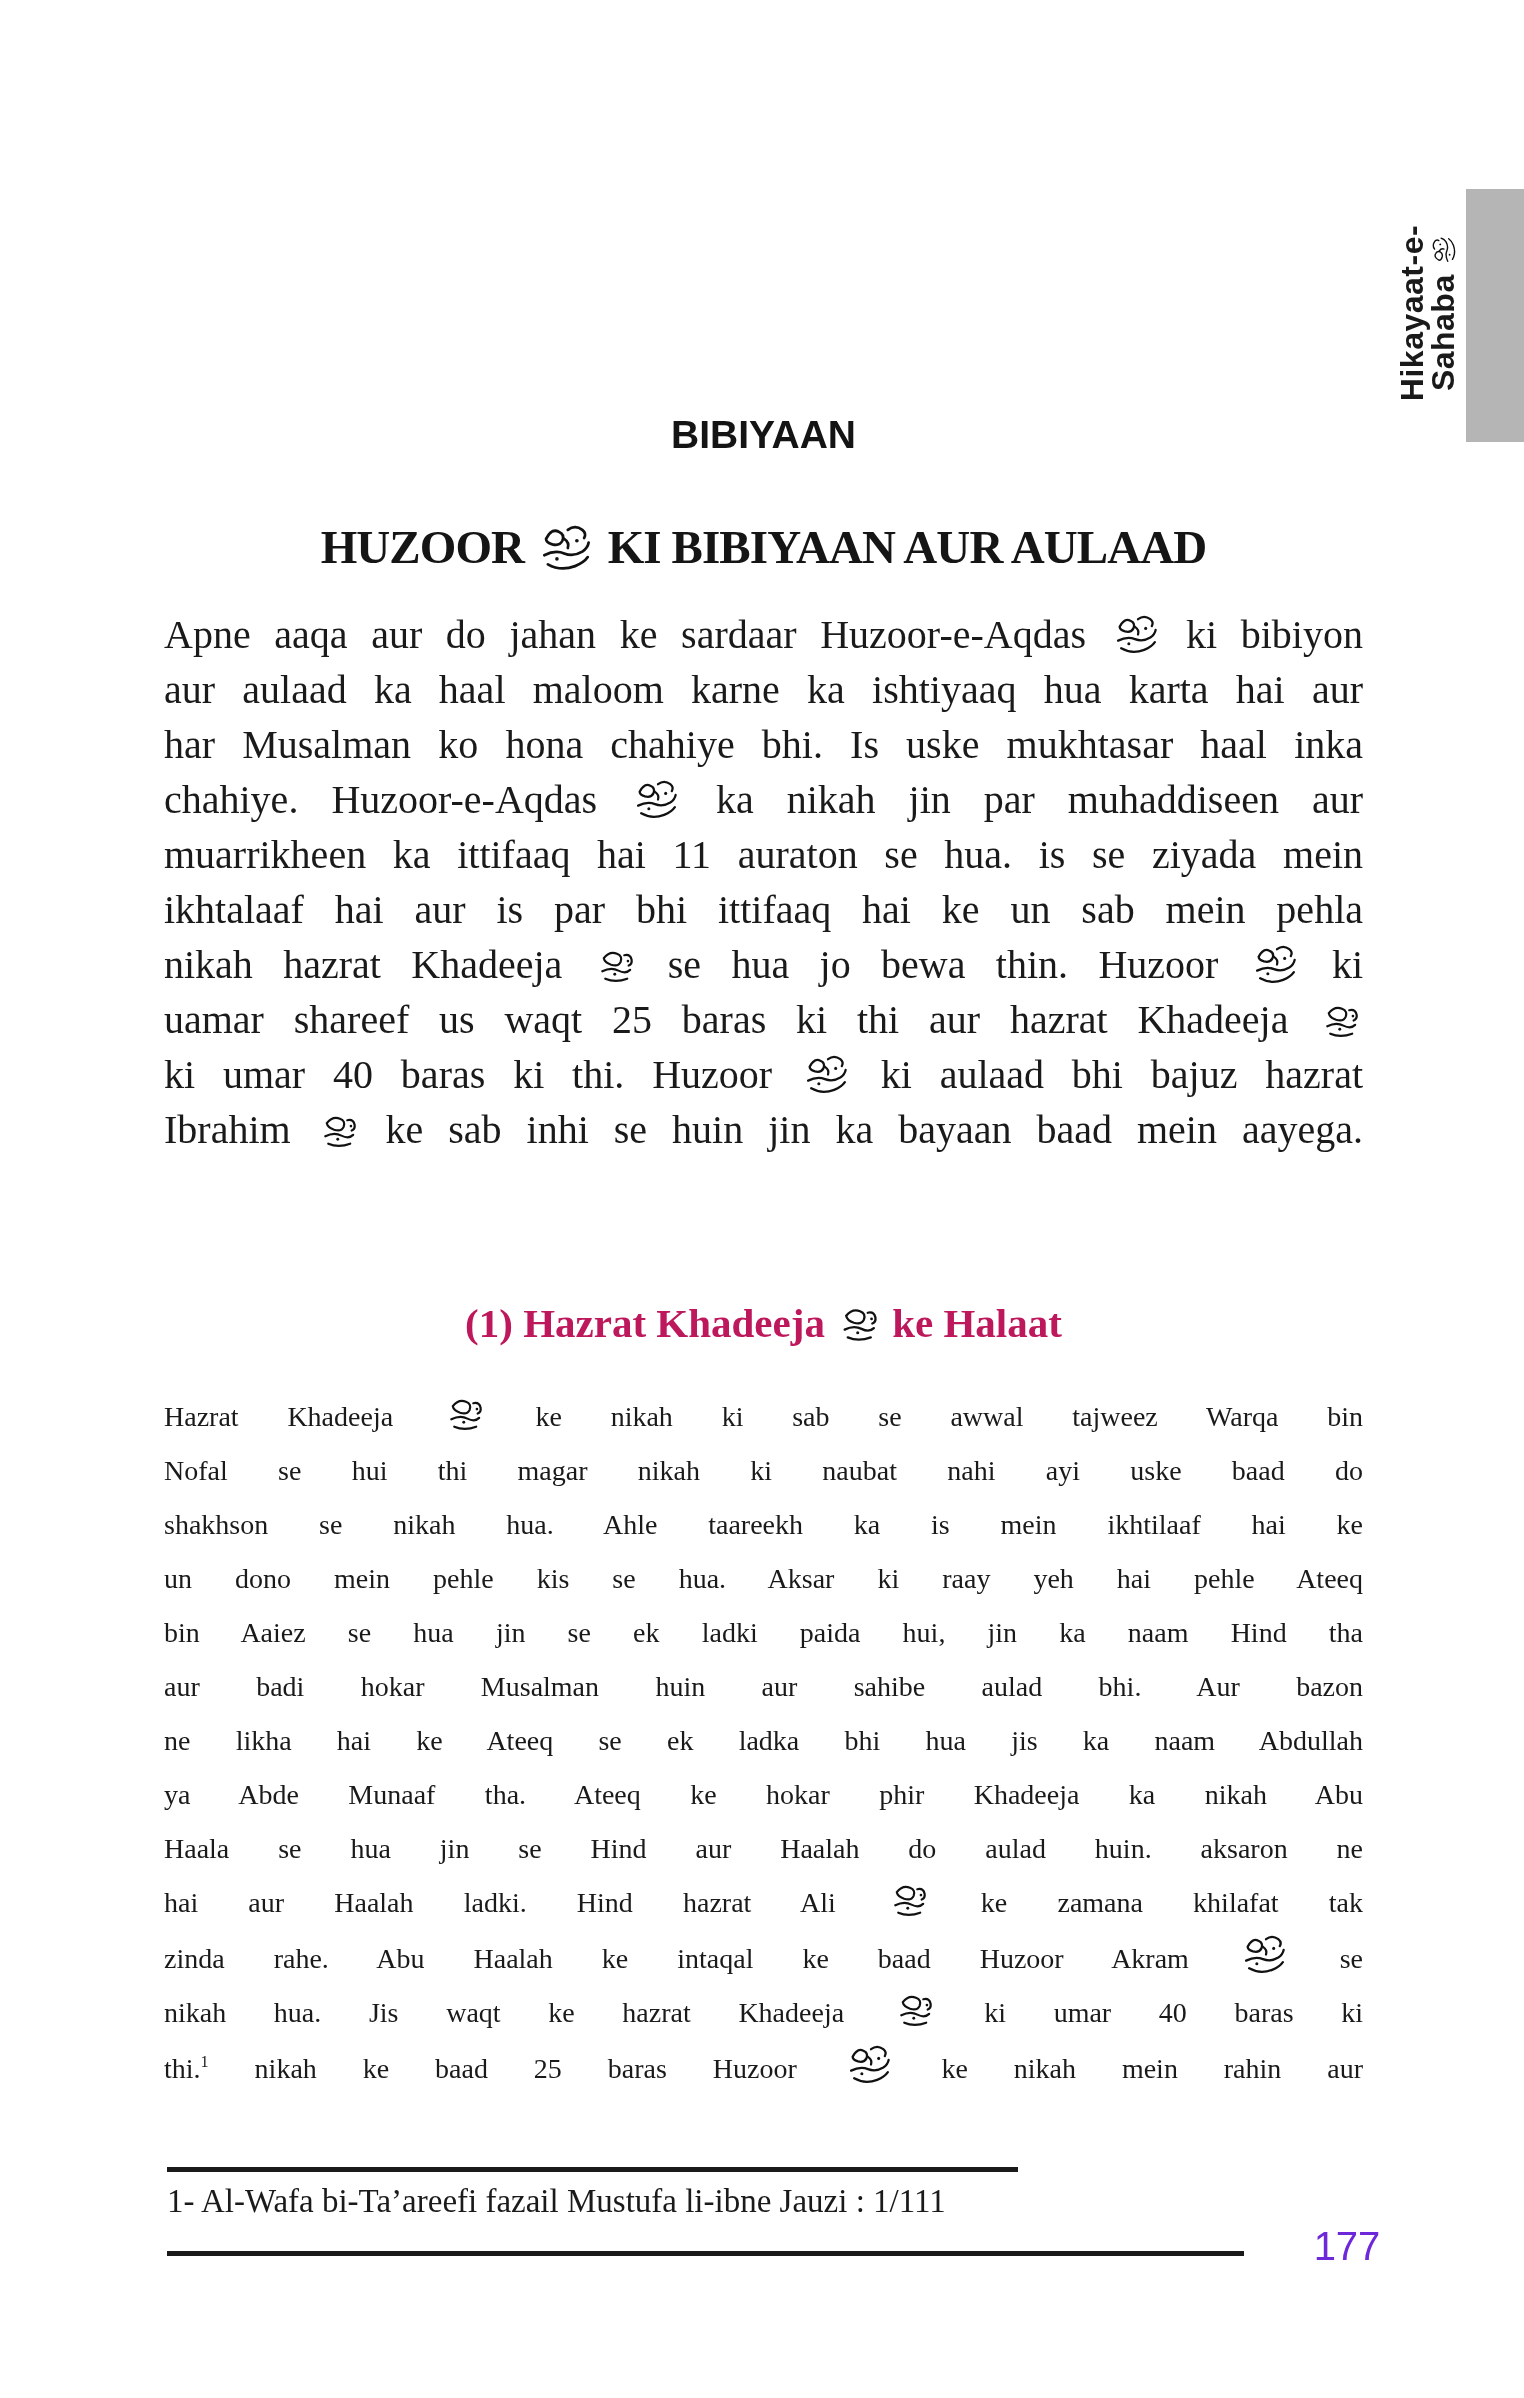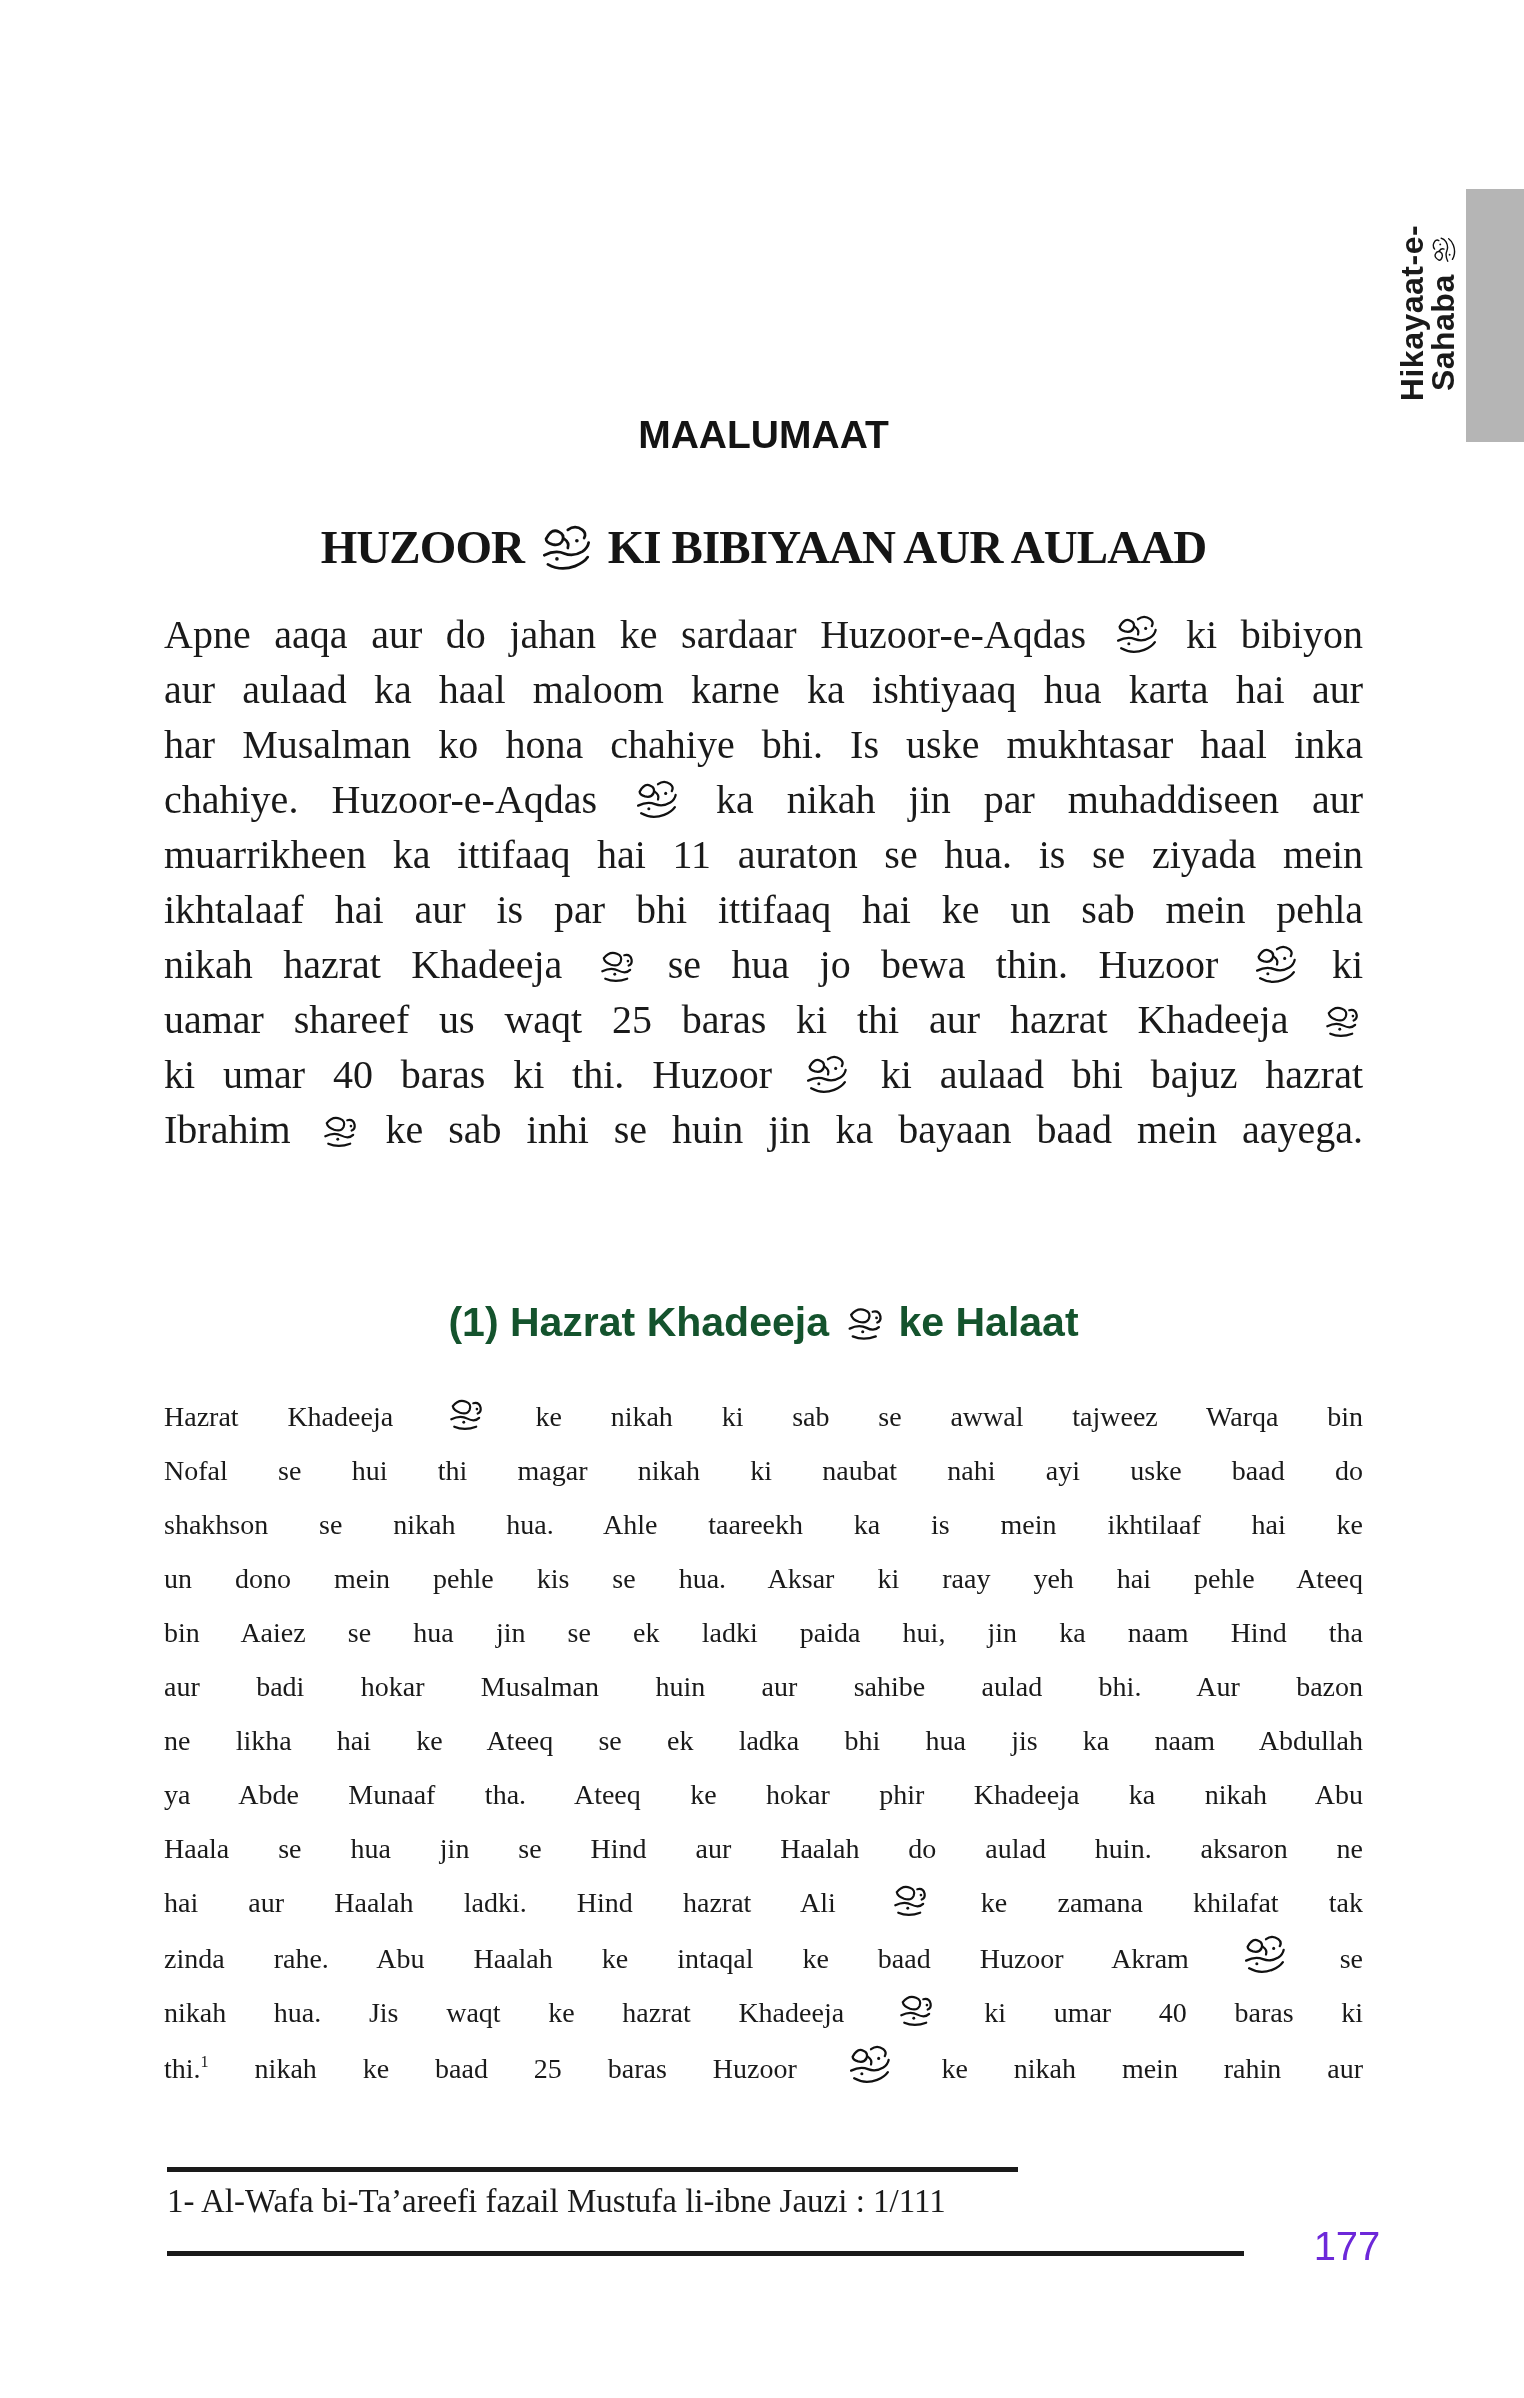--- a/index.html
+++ b/index.html
@@ -14,22 +14,22 @@
     font-family:"Liberation Sans", sans-serif; font-weight:700; font-size:39px;
     letter-spacing:0px; color:#141414;
   }
   .main-title{
     position:absolute; left:164px; top:519px; width:1199px; text-align:center;
     font-family:"Liberation Serif", serif; font-weight:700; font-size:47px;
     letter-spacing:-0.9px; color:#151515; white-space:nowrap;
   }
   .section-heading{
     position:absolute; left:164px; top:1299px; width:1199px; text-align:center;
-    font-family:Liberation Sans, sans-serif; font-weight:700; font-size:41px;
-    color:#14532d;
+    font-family:Liberation Serif, serif; font-weight:700; font-size:41px;
+    color:#be185d;
   }
   
   .para{position:absolute; left:164px; width:1199px;}
   #para1{top:607px; font-size:40px; line-height:55px;}
   #para2{top:1390px; font-size:28px; line-height:54px;}
   .text-line{
     text-align:justify; text-align-last:justify; -moz-text-align-last:justify;
     white-space:normal; height:auto;
   }
   
@@ -68,21 +68,21 @@
     <path d="M10 22 Q16 10 24 14 Q31 17 28 24 Q25 30 17 28 Q10 26 10 22 Z"></path>
     <path d="M34 12 Q42 6 50 12 Q55 16 52 21"></path>
     <path d="M30 22 Q36 26 34 32"></path>
     <path d="M8 40 Q20 34 30 38 Q40 42 50 36 Q56 32 57 26"></path>
     <path d="M12 50 Q26 58 42 52 Q52 48 56 42"></path>
     <circle cx="44" cy="24" r="2" fill="#111111" stroke="none"></circle>
     <circle cx="22" cy="44" r="2" fill="#111111" stroke="none"></circle>
   </svg></div>
   </div>
 
-  <div class="kicker">MAALUMAAT</div>
+  <div class="kicker">BIBIYAAN</div>
   <div class="main-title">HUZOOR <svg viewBox="0 0 64 64" xmlns="http://www.w3.org/2000/svg" fill="none" stroke="#111111" stroke-width="3" stroke-linecap="round" class="mark mark-saw">
     <path d="M10 22 Q16 10 24 14 Q31 17 28 24 Q25 30 17 28 Q10 26 10 22 Z"></path>
     <path d="M34 12 Q42 6 50 12 Q55 16 52 21"></path>
     <path d="M30 22 Q36 26 34 32"></path>
     <path d="M8 40 Q20 34 30 38 Q40 42 50 36 Q56 32 57 26"></path>
     <path d="M12 50 Q26 58 42 52 Q52 48 56 42"></path>
     <circle cx="44" cy="24" r="2" fill="#111111" stroke="none"></circle>
     <circle cx="22" cy="44" r="2" fill="#111111" stroke="none"></circle>
   </svg> KI BIBIYAAN AUR AULAAD</div>
 

